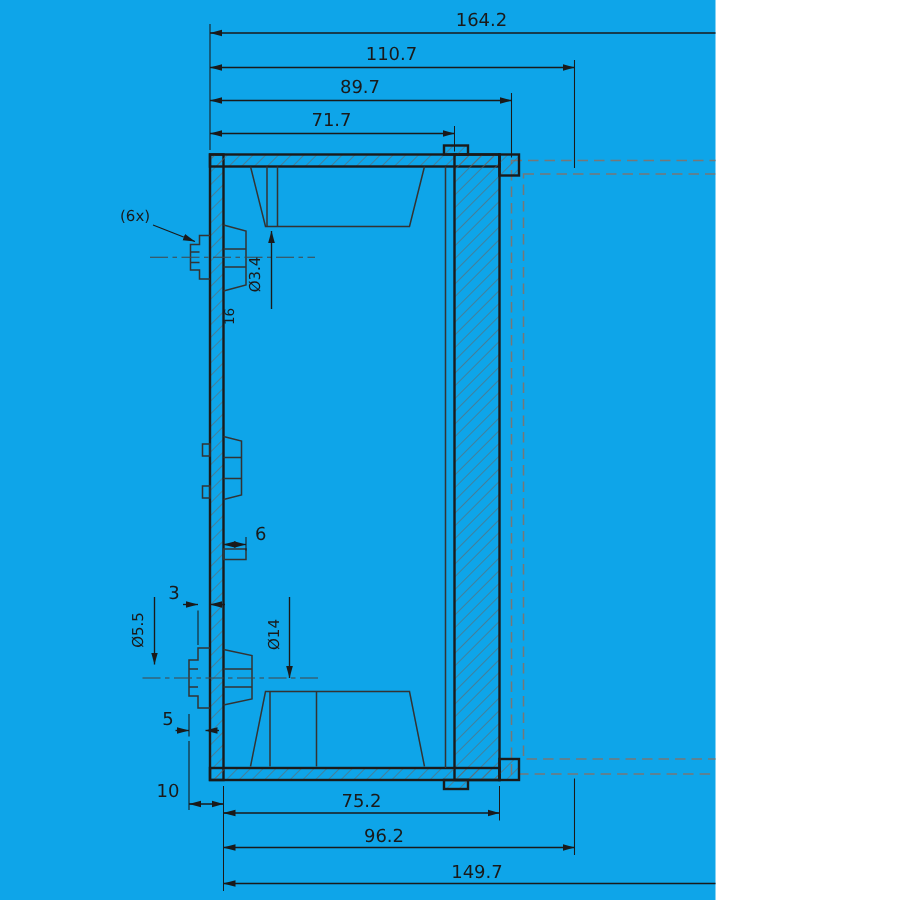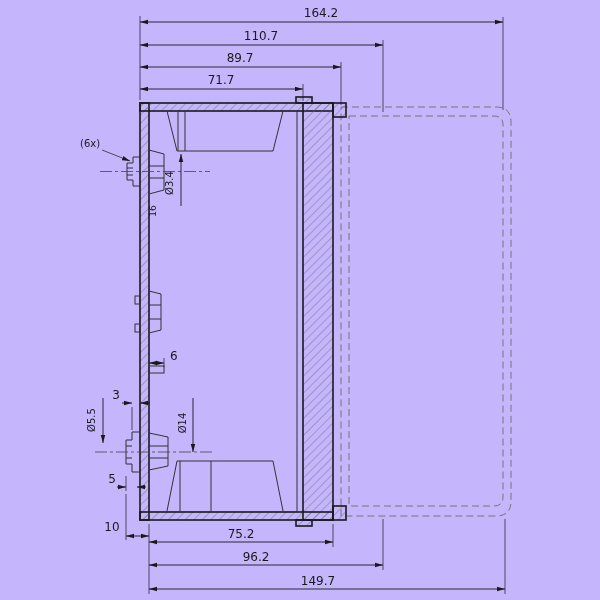--- a/index.html
+++ b/index.html
@@ -1,16 +1,16 @@
 <!DOCTYPE html>
 <html><head>
 <meta charset="utf-8">
 <style>
   html,body{margin:0;padding:0;background:#ffffff;}
-  .canvas{position:relative;width:600px;height:600px;background:#c4b5fd;overflow:hidden;}
+  .canvas{position:relative;width:477px;height:600px;background:#0ea5e9;overflow:hidden;}
   svg{display:block;}
   .dim-text{font-family:"DejaVu Sans", sans-serif;font-size:12px;fill:#1a1a1a;}
   .sm{font-size:10px;}
   .xs{font-size:9px;}
   .ext{stroke:#1a1a1a;stroke-width:0.7;}
   .dimline{stroke:#1a1a1a;stroke-width:0.9;fill:none;}
   .thin{stroke:#333333;stroke-width:1;fill:none;}
   .thick{stroke:#1a1a1a;stroke-width:1.6;}
   .phantom{stroke:#777777;stroke-width:1;fill:none;stroke-dasharray:7 4;}
   .cl{stroke:#444444;stroke-width:0.8;fill:none;stroke-dasharray:12 3 3 3;}

